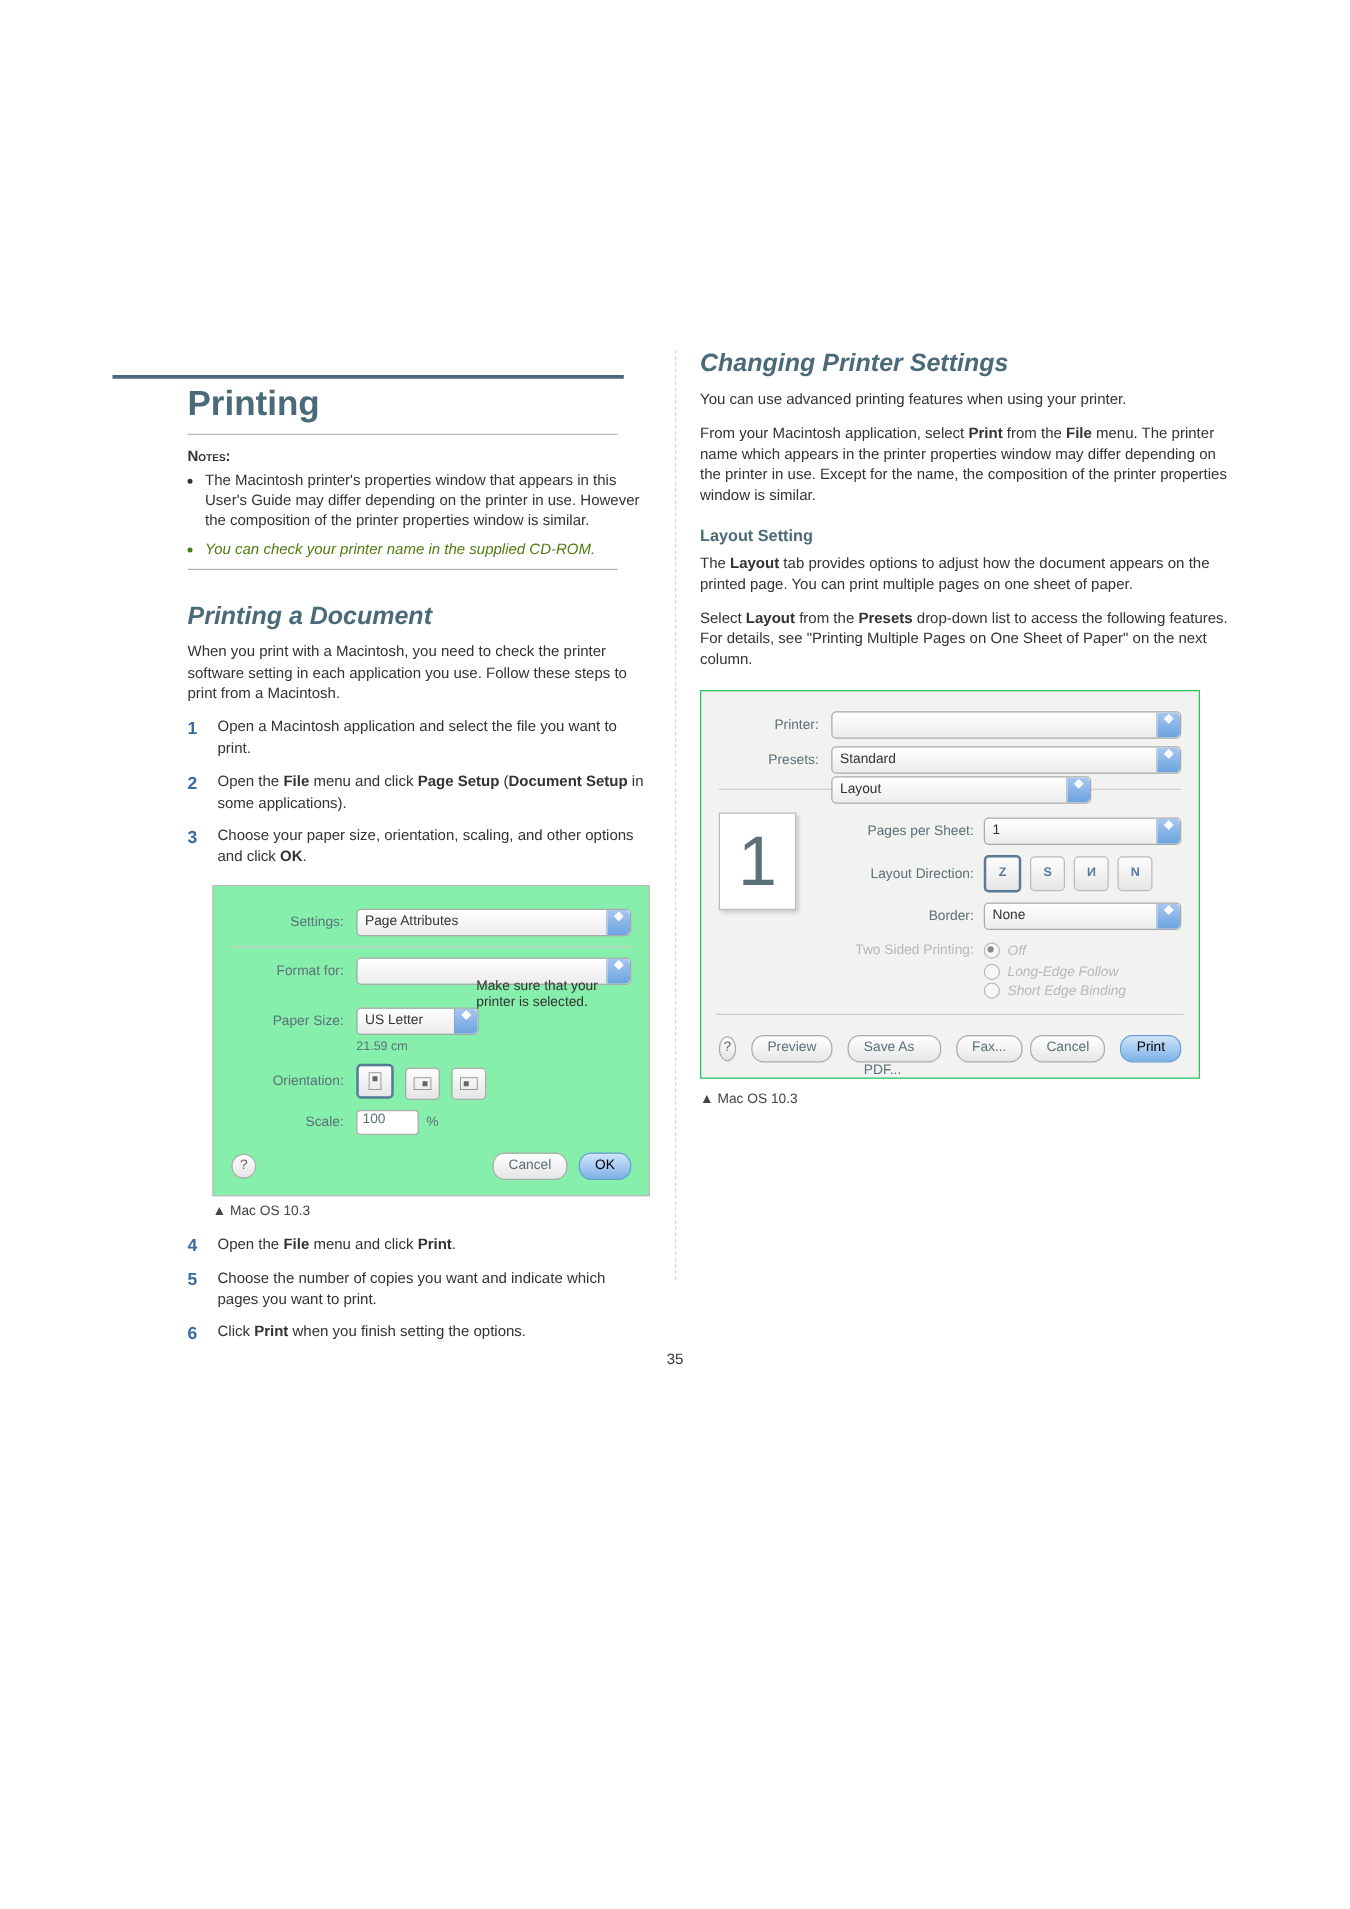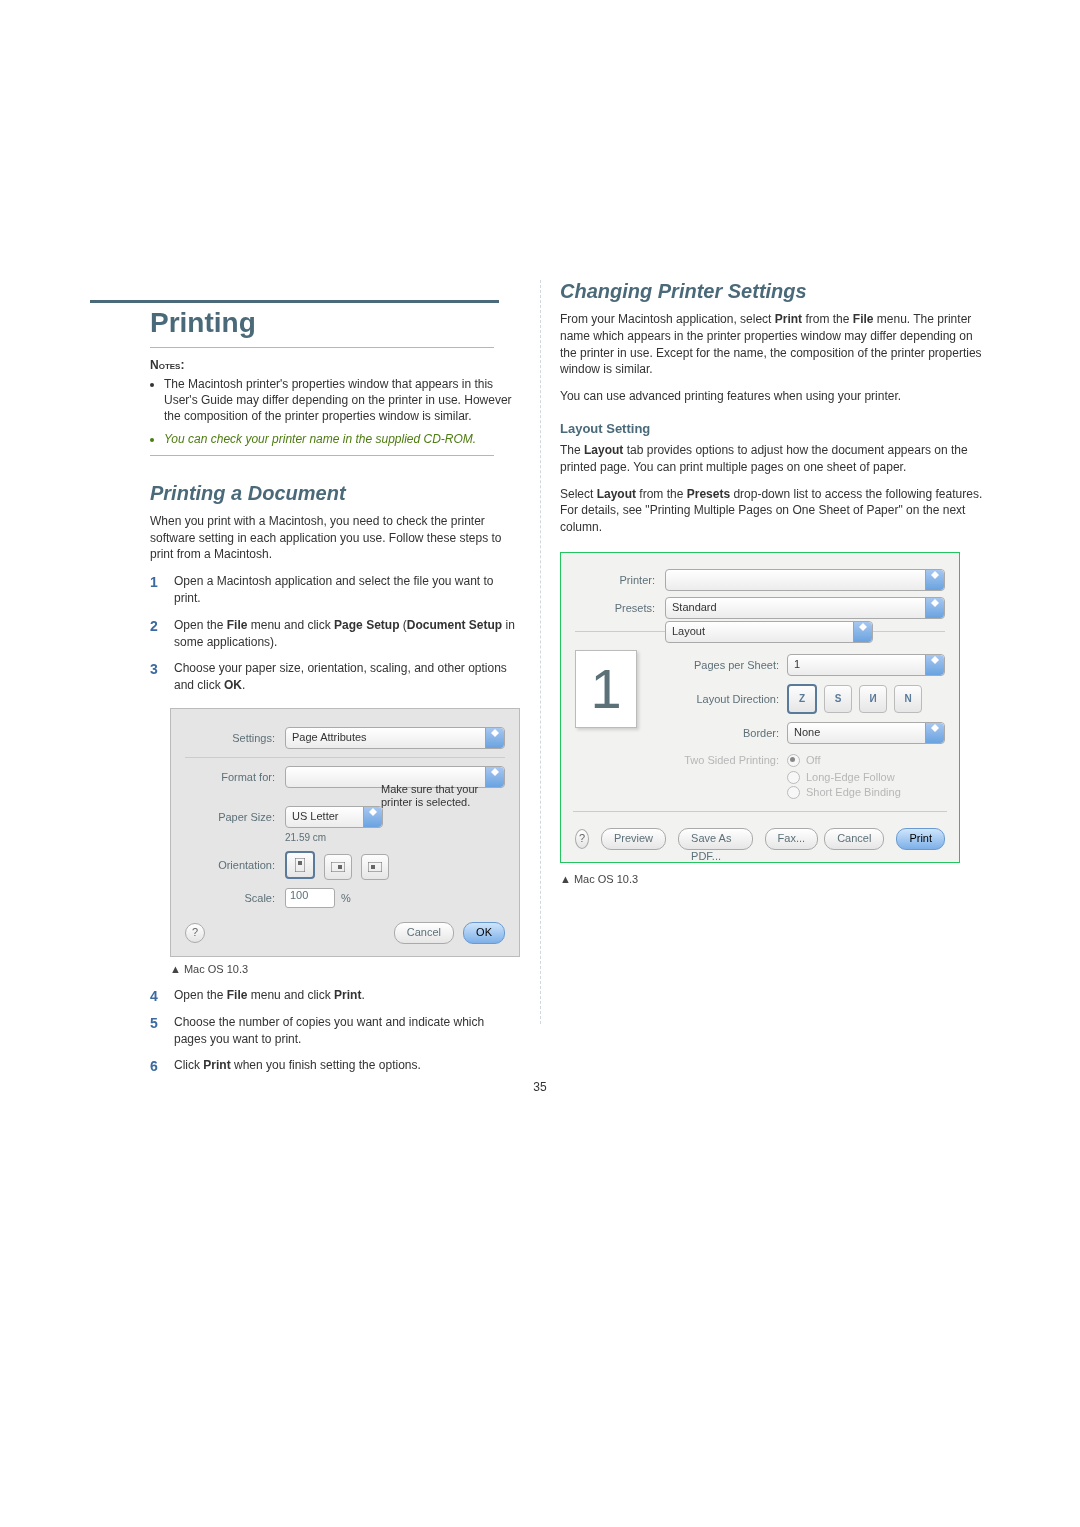--- a/index.html
+++ b/index.html
@@ -95,21 +95,21 @@
     position: absolute;
     left: 0;
     top: 0;
     color: #3a6aa0;
     font-weight: bold;
     font-size: 14px;
   }
   .figure {
     margin: 14px 0 4px 80px;
     border: 1px solid #bbb;
-    background: #e5e5e5;
+    background: #86efac;
     width: 320px;
     padding: 10px 14px 12px 14px;
     font-family: "Lucida Grande", sans-serif;
     font-size: 11px;
     color: #5c7078;
   }
   .frow { display: flex; align-items: center; margin: 8px 0; }
   .flabel { width: 90px; text-align: right; padding-right: 10px; color: #5c7078; }
   .fselect {
     flex: 1;
@@ -256,21 +256,21 @@
     border-radius: 4px;
     margin-right: 4px;
     display: inline-flex;
     align-items: center;
     justify-content: center;
     font-size: 10px;
     color: #5a7a9a;
     font-weight: bold;
   }
   .dir-btn.sel { border: 2px solid #5a7a9a; }
-  .radio-row { display: flex; align-items: flex-start; margin: 2px 0 2px 138px; font-size: 11px; color: #b7b7b7; }
+  .radio-row { display: flex; align-items: flex-end; margin: 2px 0 2px 138px; font-size: 11px; color: #b7b7b7; font-style: italic; }
   .radio-row .r { width: 11px; height: 11px; border: 1px solid #bbb; border-radius: 50%; margin-right: 6px; position: relative; background:#f7f7f7;}
   .radio-row .r.on::after { content:""; position:absolute; left:2px; top:2px; width:5px; height:5px; border-radius:50%; background:#888;}
   .preview-box {
     width: 60px;
     height: 76px;
     border: 1px solid #bbb;
     background: #fff;
     display: flex;
     align-items: center;
     justify-content: center;
@@ -390,22 +390,22 @@
 
       <ol class="steps" start="4" style="counter-reset: step 3;">
         <li>Open the <span class="bold">File</span> menu and click <span class="bold">Print</span>.</li>
         <li>Choose the number of copies you want and indicate which pages you want to print.</li>
         <li>Click <span class="bold">Print</span> when you finish setting the options.</li>
       </ol>
     </div>
 
     <div class="col">
       <h2 class="right">Changing Printer Settings</h2>
+      <p class="rbody">You can use advanced printing features when using your printer.</p>
       <p class="rbody">From your Macintosh application, select <span class="bold">Print</span> from the <span class="bold">File</span> menu. The printer name which appears in the printer properties window may differ depending on the printer in use. Except for the name, the composition of the printer properties window is similar.</p>
-      <p class="rbody">You can use advanced printing features when using your printer.</p>
 
       <h3 class="sub">Layout Setting</h3>
       <p class="rbody">The <span class="bold">Layout</span> tab provides options to adjust how the document appears on the printed page. You can print multiple pages on one sheet of paper.</p>
       <p class="rbody">Select <span class="bold">Layout</span> from the <span class="bold">Presets</span> drop-down list to access the following features. For details, see "Printing Multiple Pages on One Sheet of Paper" on the next column.</p>
 
       <div class="figure-right">
         <div class="fr-row">
           <div class="fr-label">Printer:</div>
           <div class="fselect" style="flex:1;">
               <span class="arrow"></span>

